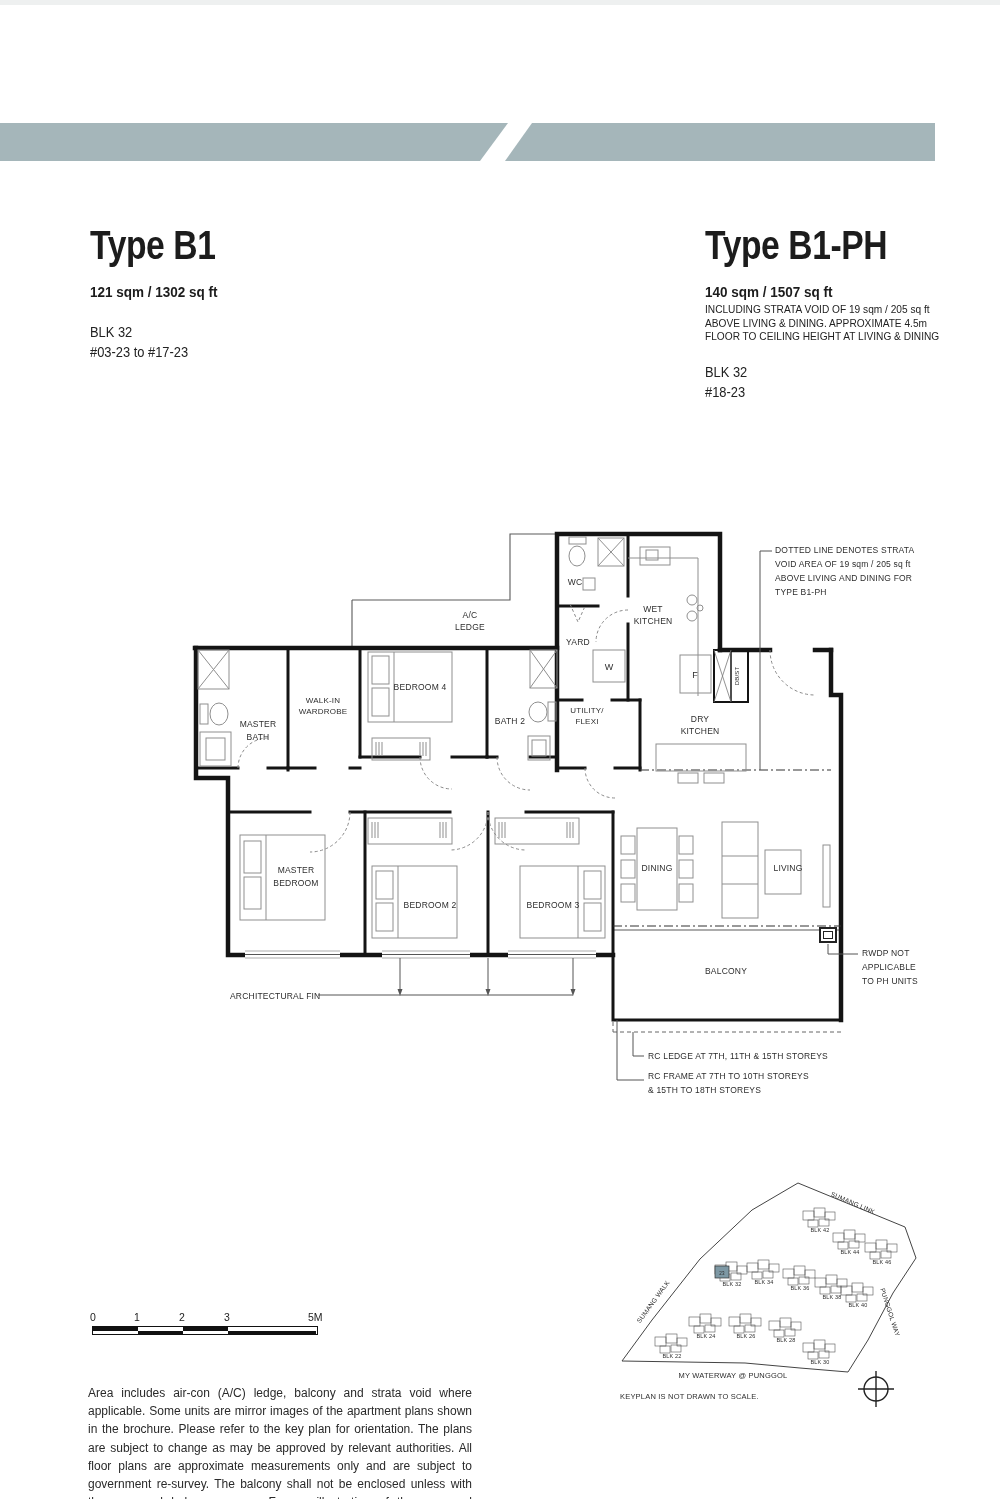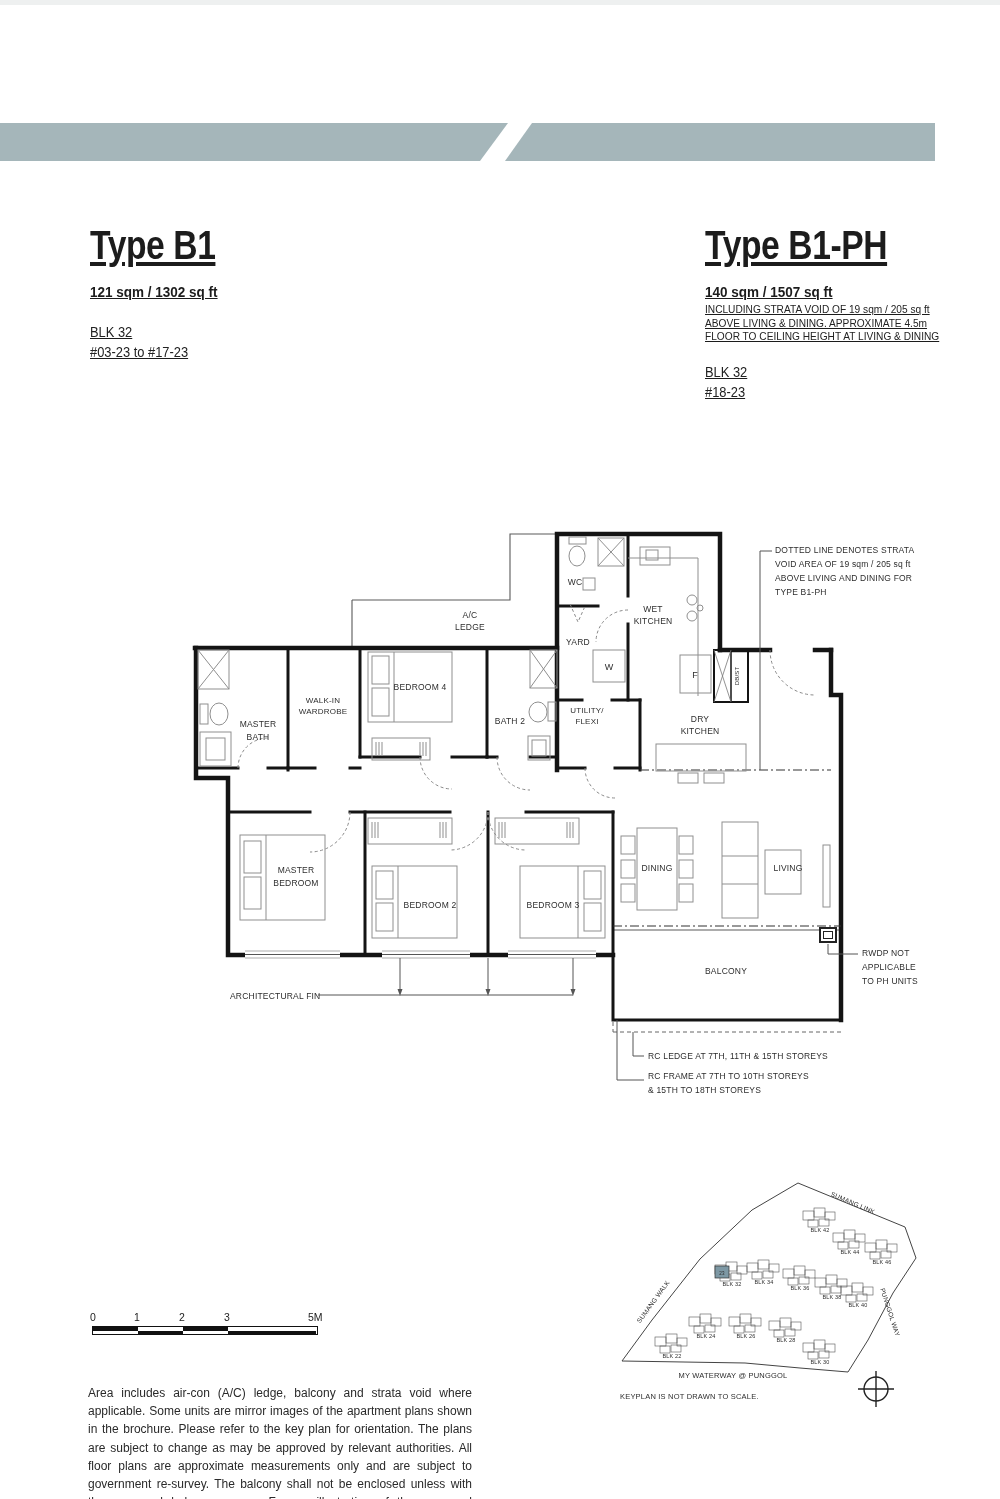--- a/index.html
+++ b/index.html
@@ -6,21 +6,21 @@
   body{font-family:"Liberation Sans", sans-serif; color:#1c1c1c;}
   #page{position:relative;width:1000px;height:1499px;background:#ffffff;overflow:hidden;}
   #page::before{content:"";position:absolute;left:0;top:0;width:100%;height:5px;background:#eef0f0;}
   .banner{position:absolute;top:123px;height:38px;}
   .banner-left{left:0;width:508px;clip-path:polygon(0 0,508px 0,480px 38px,0 38px);}
   .banner-right{left:505px;width:430px;clip-path:polygon(27px 0,430px 0,430px 38px,0 38px);}
   .banner-text{position:absolute;top:0;height:38px;line-height:39px;color:#fff;font-weight:700;
     font-size:17.5px;letter-spacing:.6px;text-align:center;transform:scaleX(.95);transform-origin:center;}
   .bt-left{left:0;width:380px;}
   .bt-right{left:505px;width:490px;}
-  .typeblock{position:absolute;text-decoration:underline;}
+  .typeblock{position:absolute;}
   .type-title{font-size:41px;font-weight:700;letter-spacing:-.5px;transform:scaleX(.82);transform-origin:left;white-space:nowrap;}
   .area-line{font-size:15px;font-weight:700;transform:scaleX(.9);transform-origin:left;white-space:nowrap;margin-top:14px;}
   .note-line{font-size:10.8px;line-height:13.5px;transform:scaleX(.94);transform-origin:left;white-space:nowrap;color:#222;}
   .blk-line{font-size:14px;line-height:20px;transform:scaleX(.92);transform-origin:left;white-space:nowrap;color:#222;}
   .mt18{margin-top:18px;} .mt24{margin-top:22px;}
   svg{font-family:"Liberation Sans", sans-serif;}
   svg text{fill:#2d2d2d;}
   .fp-label{letter-spacing:.2px;}
   #scalebar{position:absolute;left:90px;top:1311px;width:240px;height:30px;}
   .sb-num{position:absolute;top:0;font-size:10.5px;color:#222;}

